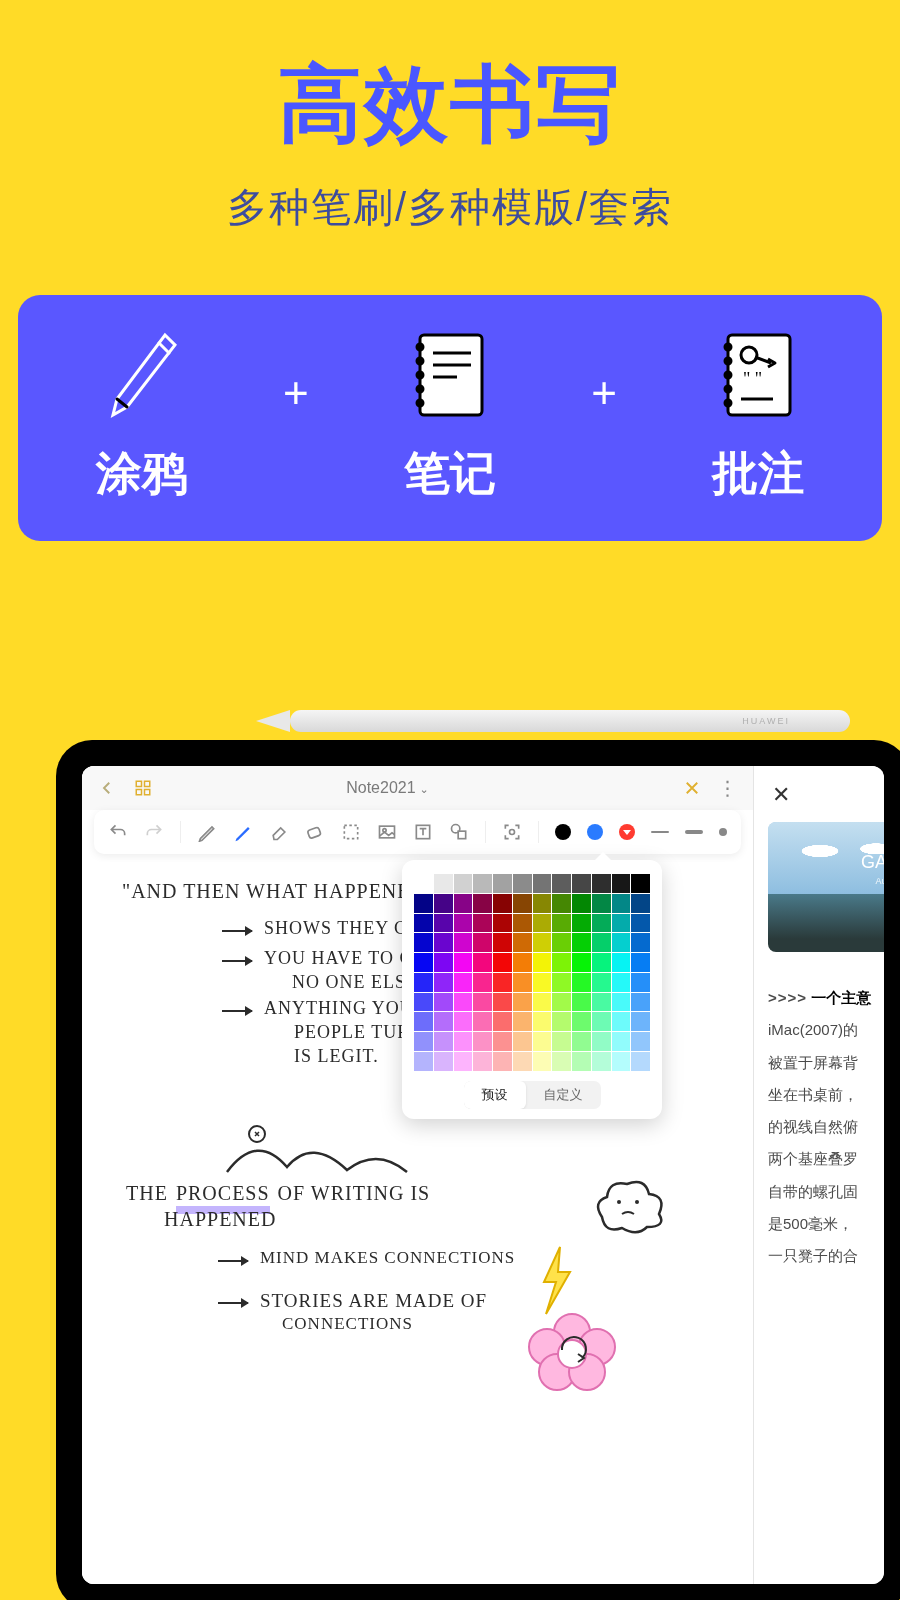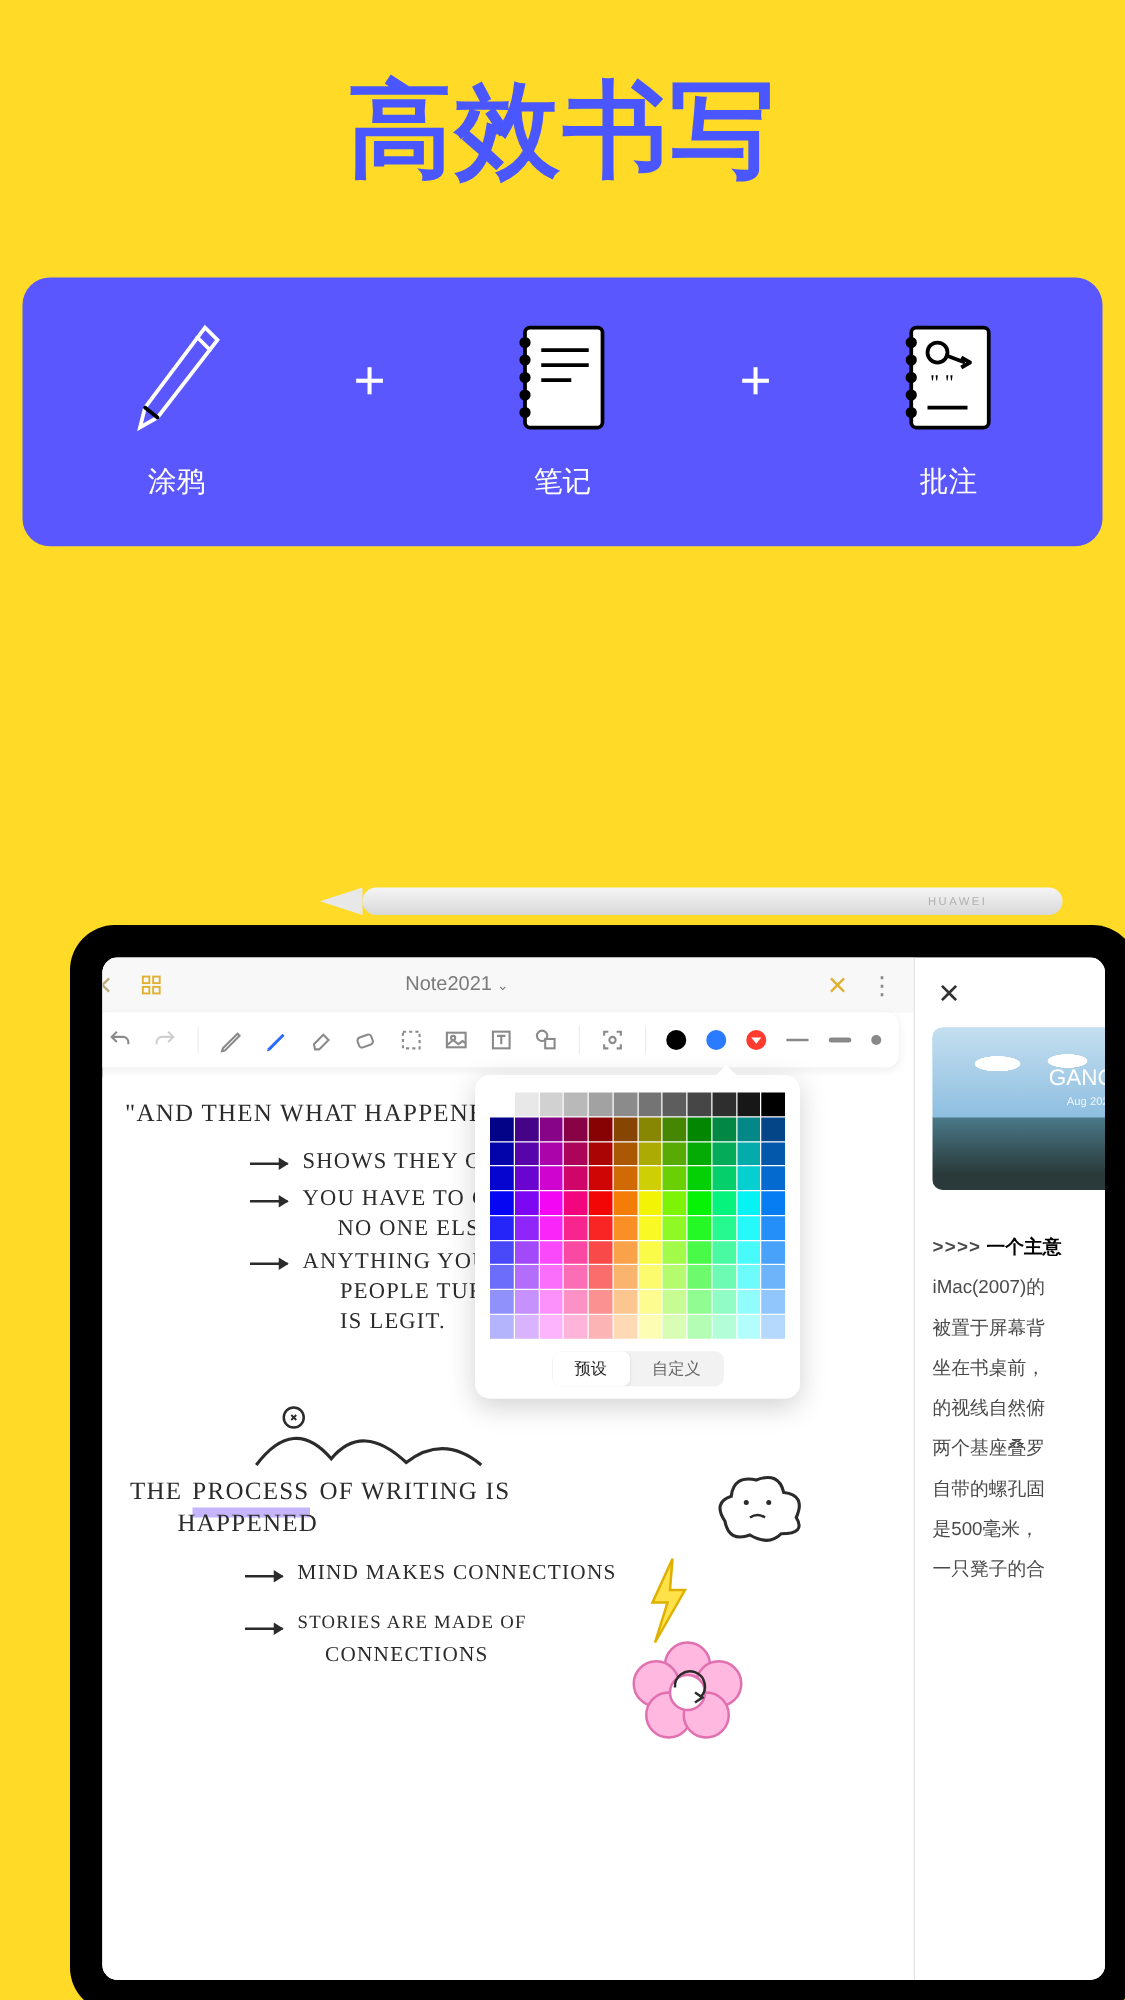--- a/index.html
+++ b/index.html
@@ -21,21 +21,21 @@
   background: #5a57ff;
   border-radius: 22px;
   padding: 30px 30px 36px 30px;
   display: flex;
   align-items: center;
   justify-content: space-around;
   color: #fff;
 }
 .feature-item { display: flex; flex-direction: column; align-items: center; gap: 18px; }
 .feature-icon { width: 90px; height: 100px; }
-.feature-label { font-size: 23px; font-weight: 400; }
+.feature-label { font-size: 46px; font-weight: 700; }
 .feature-plus { font-size: 44px; color: #fff; font-weight: 300; margin-bottom: 44px; }
 
 .stylus {
   position: absolute;
   top: 710px;
   left: 290px;
   width: 560px;
   height: 22px;
   background: linear-gradient(#f5f5f5, #d8d8d8);
   border-radius: 11px;
@@ -63,21 +63,20 @@
   border-radius: 36px;
   padding: 26px;
 }
 .tablet-screen {
   width: 100%;
   height: 100%;
   background: #f8f8f8;
   border-radius: 12px;
   display: flex;
   overflow: hidden;
-  justify-content: center;
 }
 .app-main { flex: 1; display: flex; flex-direction: column; background: #fff; position: relative; }
 .app-side { width: 190px; border-left: 1px solid #e4e4e4; background: #fff; position: relative; padding: 12px 0 0 14px; }
 
 .topbar { height: 44px; display: flex; align-items: center; padding: 0 16px; gap: 18px; background: #f8f8f8; }
 .topbar-title { flex: 1; text-align: center; font-size: 16px; color: #7a7a7a; margin-left: -60px; }
 .topbar-title .chev { font-size: 11px; margin-left: 4px; }
 .ic { width: 18px; height: 18px; display: inline-flex; align-items: center; justify-content: center; color: #b8ad7a; }
 .ic svg { width: 100%; height: 100%; }
 .ic.gold { color: #e0b030; }
@@ -152,20 +151,21 @@
 
 .side-text { margin-top: 30px; font-size: 15px; line-height: 2.15; color: #4a4a4a; }
 .side-text .lead { color: #000; font-weight: 700; }
 .side-text .chev { font-weight: 700; letter-spacing: 1px; }
 </style>
 </head>
 <body>
 
 <div class="hero">
   <div class="hero-title">高效书写</div>
+  <div class="hero-sub1">多种笔刷/多种模版/套索</div>
 </div>
 
 <div class="feature-card">
   <div class="feature-item">
     <span class="feature-icon">
       <svg viewBox="0 0 90 100" fill="none" stroke="#fff" stroke-width="3" stroke-linecap="round">
         <path d="M68 10 L78 20 L30 82 L16 90 L20 74 Z"></path>
         <path d="M62 18 L72 28"></path>
         <path d="M20 74 L30 82" fill="#000" stroke="#000"></path>
       </svg>
@@ -336,21 +336,21 @@
         <div class="hand" style="top:320px;left:44px;font-size:20px;display:flex;gap:8px">
           <span>THE</span>
           <span class="underline">PROCESS</span>
           <span>OF WRITING IS</span>
         </div>
         <div class="hand" style="top:346px;left:82px;font-size:20px">HAPPENED</div>
 
         <div class="arrow" style="top:398px;left:136px"></div>
         <div class="hand" style="top:386px;left:178px;font-size:17px">MIND MAKES CONNECTIONS</div>
         <div class="arrow" style="top:440px;left:136px"></div>
-        <div class="hand" style="top:428px;left:178px;font-size:15px">STORIES ARE MADE OF</div>
+        <div class="hand" style="top:428px;left:178px;font-size:19px">STORIES ARE MADE OF</div>
         <div class="hand" style="top:452px;left:200px;font-size:17px">CONNECTIONS</div>
 
         <svg class="sketch-cloud" width="90" height="70">
           <path d="M15 45 Q5 30 20 25 Q22 8 40 12 Q58 5 62 22 Q80 24 72 42 Q80 55 60 55 Q50 65 35 56 Q18 62 15 45 Z" fill="none" stroke="#2b2b2b" stroke-width="2.5"></path>
           <circle cx="32" cy="30" r="2" fill="#2b2b2b"></circle>
             <circle cx="50" cy="30" r="2" fill="#2b2b2b"></circle>
           <path d="M35 42 Q41 38 47 42" fill="none" stroke="#2b2b2b" stroke-width="2"></path>
         </svg>
         <svg class="sketch-bolt" width="50" height="80">
           <path d="M28 5 L12 40 L24 40 L14 72 L38 30 L26 30 Z" fill="#ffe24a" stroke="#e0b000" stroke-width="2"></path>

